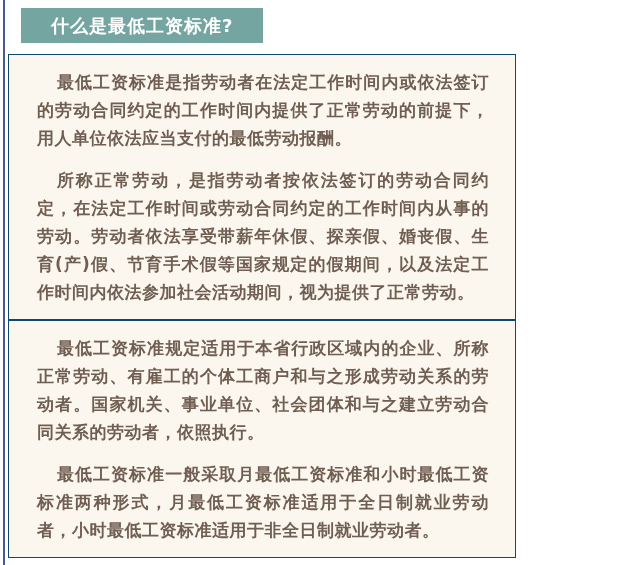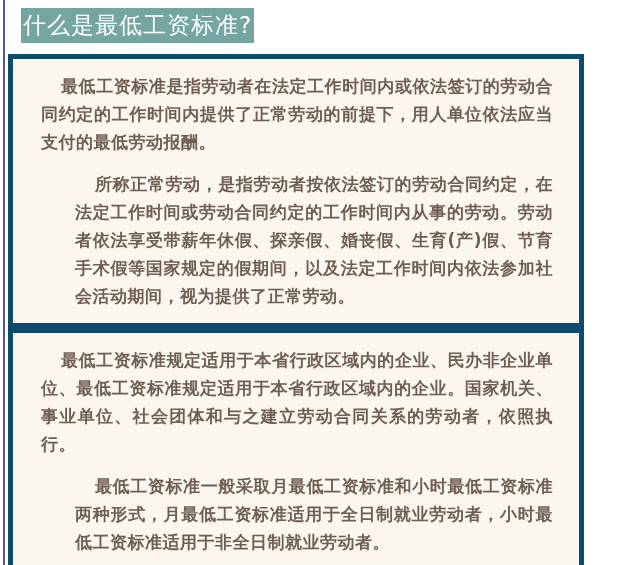--- a/index.html
+++ b/index.html
@@ -22,59 +22,59 @@
   .content {
     position: absolute;
     left: 8px;
     top: 0;
     width: 610px;
   }
   .section-heading {
     display: inline-block;
     background: #74a5a1;
     color: #ffffff;
-    font-size: 23px;
-    font-weight: normal;
+    font-size: 18px;
+    font-weight: bold;
     line-height: 19px;
-    padding: 8px 2px;
+    padding: 8px 30px;
     letter-spacing: 1px;
   }
   .heading-1 { margin: 8px 0 11px 13px; }
   .heading-2 { margin: 26px 0 14px 7px; }
   .panel {
     background: #fbf7ee;
-    border: 5px solid #0c4a6e;
+    border: 1px solid #0c4a6e;
     padding: 13px 26px 13px 28px;
-    width: 576px;
+    width: 508px;
   }
   .panel p {
     color: #6f5e51;
     font-size: 17px;
     font-weight: bold;
     line-height: 28px;
     letter-spacing: 0.5px;
     text-align: justify;
     text-indent: 20px;
     margin-bottom: 14px;
   }
-  .panel p:last-child { margin-bottom: 0; margin-left: 34px; }
+  .panel p:last-child { margin-bottom: 0; }
 </style>
 </head>
 <body>
 
 <div class="left-rule"></div>
 
 <div class="content">
 
   <div class="section-heading heading-1">什么是最低工资标准?</div>
 
   <div class="panel">
     <p>最低工资标准是指劳动者在法定工作时间内或依法签订的劳动合同约定的工作时间内提供了正常劳动的前提下，用人单位依法应当支付的最低劳动报酬。</p>
     <p>所称正常劳动，是指劳动者按依法签订的劳动合同约定，在法定工作时间或劳动合同约定的工作时间内从事的劳动。劳动者依法享受带薪年休假、探亲假、婚丧假、生育(产)假、节育手术假等国家规定的假期间，以及法定工作时间内依法参加社会活动期间，视为提供了正常劳动。</p>
   </div>
 
 
   <div class="panel">
-    <p>最低工资标准规定适用于本省行政区域内的企业、民办非企业单位、最低工资标准规定适用于本省行政区域内的企业。国家机关、事业单位、社会团体和与之建立劳动合同关系的劳动者，依照执行。</p>
+    <p>最低工资标准规定适用于本省行政区域内的企业、所称正常劳动、有雇工的个体工商户和与之形成劳动关系的劳动者。国家机关、事业单位、社会团体和与之建立劳动合同关系的劳动者，依照执行。</p>
     <p>最低工资标准一般采取月最低工资标准和小时最低工资标准两种形式，月最低工资标准适用于全日制就业劳动者，小时最低工资标准适用于非全日制就业劳动者。</p>
   </div>
 
 </div>
 
 </body></html>

